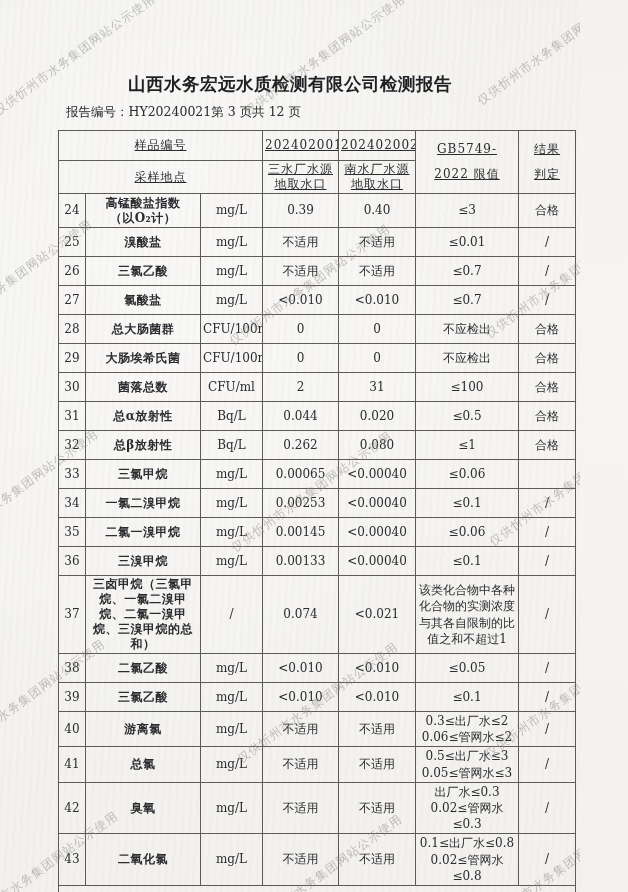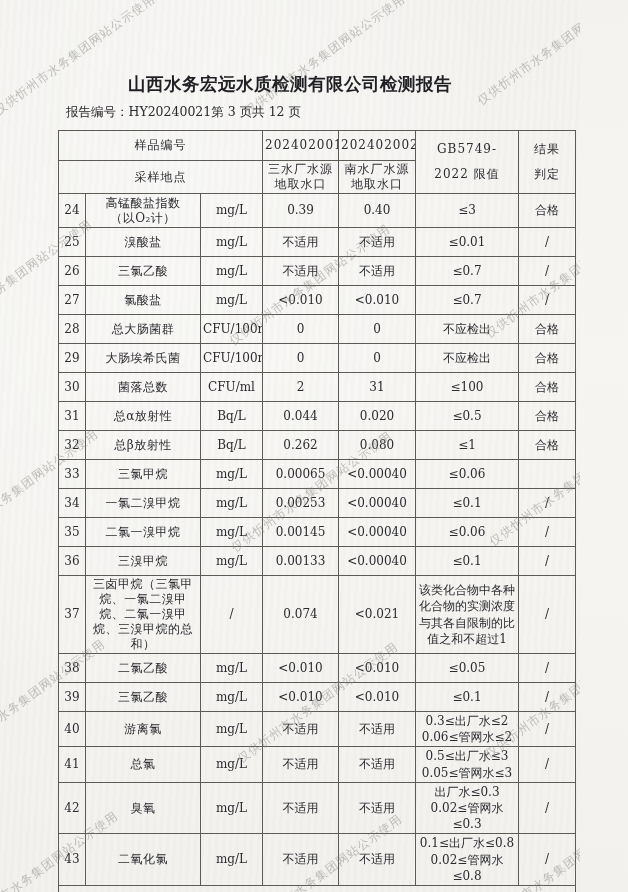--- a/index.html
+++ b/index.html
@@ -36,23 +36,23 @@
     position:absolute;top:130px;left:58px;width:517px;
     border-collapse:collapse;table-layout:fixed;
     font-size:12px;color:#2b2b30;z-index:1;
   }
   table.report td{
     border:1px solid #5d5b55;
     text-align:center;vertical-align:middle;
     padding:1px 2px;line-height:1.25;
     overflow:hidden;
   }
-  table.report thead td{height:27px;letter-spacing:1px;}
+  table.report thead td{height:27px;letter-spacing:1px;text-decoration:underline;}
   td.merged-2row div{line-height:2.1;}
-  td.name-cell{text-align:left;padding-left:6px;letter-spacing:0.5px;white-space:pre-line;line-height:1.2;}
+  td.name-cell{text-align:left;padding-left:6px;letter-spacing:0.5px;white-space:pre-line;line-height:1.2;font-weight:bold;}
   td.limit-cell{white-space:pre-line;}
   td.limit-cell.small{font-size:12px;line-height:1.35;letter-spacing:0;}
   td.footer-cell{text-align:left;padding-left:8px;height:24px;letter-spacing:1px;margin-left:8px;}
   tbody td{height:26px;}
 
   .watermark-layer{position:absolute;inset:0;z-index:3;pointer-events:none;overflow:hidden;}
   .watermark{
     position:absolute;white-space:nowrap;
     font-size:12px;letter-spacing:1px;
     color:rgba(138,135,128,0.50);

